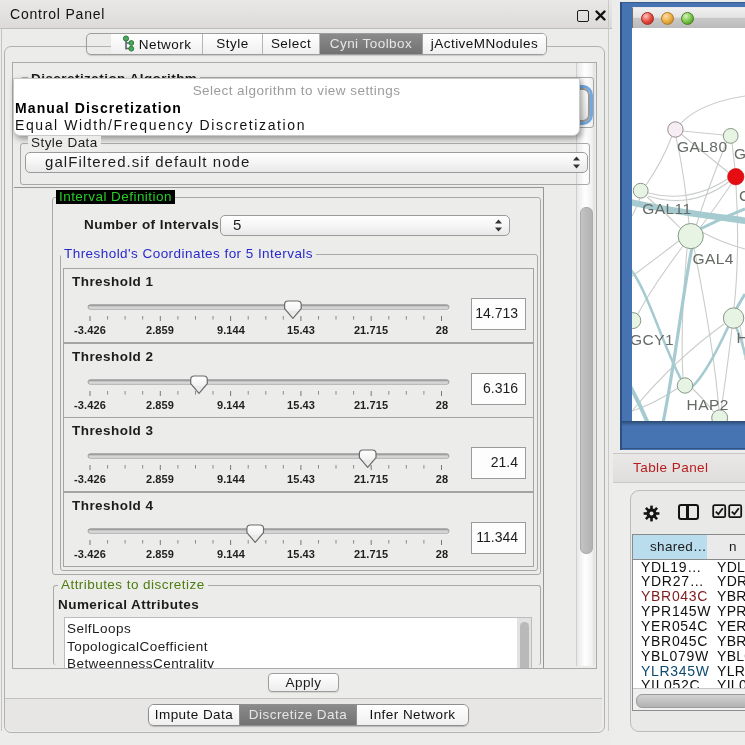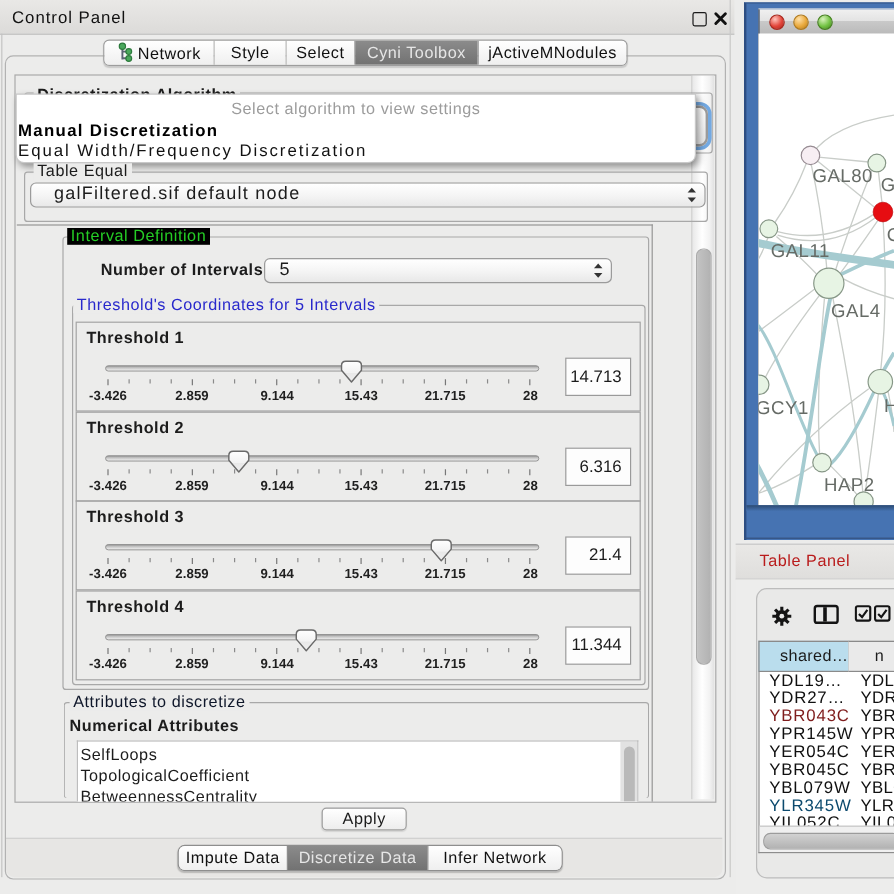--- a/index.html
+++ b/index.html
@@ -12,39 +12,39 @@
 
 <div style="position:absolute;left:0;top:0;width:612px;height:28px;background:linear-gradient(#e9e8e6,#dcdbd9);border-bottom:1px solid #bdbdbd;"></div>
 <div style="position:absolute;left:10px;top:0;height:28px;line-height:29px;font-size:14px;letter-spacing:0.8px;color:#111;">Control Panel</div>
 <div style="position:absolute;left:577px;top:10px;width:10px;height:10px;border:1.7px solid #1a1a1a;border-radius:2px;background:transparent;"></div>
 <svg class="abs" style="left:594px;top:9px;" width="13" height="13" viewBox="0 0 13 13">
       <path d="M2.5 2.5 L10.5 10.5 M10.5 2.5 L2.5 10.5" stroke="#111" stroke-width="2.4" stroke-linecap="round"></path>
     </svg>
 <div style="position:absolute;left:608px;top:0px;width:1px;height:731px;background:#c9c9c8;"></div>
 <div style="position:absolute;left:1px;top:28px;width:1px;height:703px;background:#c4c4c4;"></div>
 <div style="position:absolute;left:4px;top:46px;width:599px;height:685px;border:1.5px solid #b2b2b2;border-radius:7px;background:#ececeb;"></div>
-<div style="position:absolute;left:86px;top:33px;height:20px;border:1px solid #9d9d9d;border-radius:5px;overflow:hidden;font-size:13.5px;box-shadow:0 1px 1px rgba(0,0,0,0.15);white-space:nowrap;"><span class="seg" style="width:91px;border-right:1px solid #b5b5b5;"><svg width="13" height="19" viewBox="0 0 13 19" style="vertical-align:-4px;">
+<div style="position:absolute;left:86px;top:33px;height:20px;border:1px solid #9d9d9d;border-radius:5px;overflow:hidden;font-size:13.5px;box-shadow:0 1px 1px rgba(0,0,0,0.15);white-space:nowrap;padding-left:24px;"><span class="seg" style="width:91px;border-right:1px solid #b5b5b5;"><svg width="13" height="19" viewBox="0 0 13 19" style="vertical-align:-4px;">
           <path d="M4 6 L4 15.5 M4 9 L8 9 M4 14.5 L8 14.5" stroke="#5c6474" stroke-width="1.6" fill="none"></path>
           <circle cx="4" cy="4.5" r="2.6" fill="#4aa85c" stroke="#2c7a3c" stroke-width="1"></circle>
           <circle cx="9.3" cy="9" r="2.4" fill="#4aa85c" stroke="#2c7a3c" stroke-width="1"></circle>
           <circle cx="9.3" cy="14.7" r="2.4" fill="#4aa85c" stroke="#2c7a3c" stroke-width="1"></circle>
         </svg> Network</span><span class="seg" style="width:59px;border-right:1px solid #b5b5b5;">Style</span><span class="seg" style="width:56px;border-right:1px solid #b5b5b5;">Select</span><span class="seg sel" style="width:102px;">Cyni Toolbox</span><span class="seg" style="width:123px;border-left:1px solid #9d9d9d;">jActiveMNodules</span></div>
 <div style="position:absolute;left:12px;top:62px;width:583px;height:605px;border:1px solid #aaaaaa;background:#ececeb;"></div>
 <div style="position:absolute;left:576px;top:63px;width:18px;height:603px;background:linear-gradient(to right,#e8e8e8,#ffffff 45%,#f2f2f2 80%,#e2e2e2);border-left:1px solid #cfcfcf;"></div>
 <div style="position:absolute;left:579.5px;top:207px;width:11px;height:345px;border-radius:6px;background:linear-gradient(to right,#c3c3c3,#b2b2b2);border:1px solid #ababab;"></div>
 <div style="position:absolute;left:20px;top:77px;width:572px;height:49px;border:1px solid #a8a8a8;border-radius:3px;"></div>
 <div style="position:absolute;left:28px;top:72px;background:#ececeb;padding:0 3px;font-weight:bold;line-height:14px;">Discretization Algorithm</div>
 <div style="position:absolute;left:25px;top:88px;width:561px;height:30px;border:2px solid #9b9b9b;border-radius:7px;background:linear-gradient(#ffffff,#e8e8e8);box-shadow:0 0 0 3px #73a9e2;"></div>
 <div style="position:absolute;left:13px;top:78px;width:565px;height:56px;background:#ffffff;border:1px solid #c9c9c9;border-radius:0 0 7px 7px;box-shadow:2px 3px 6px rgba(0,0,0,0.38);">
       <div style="position:absolute;left:0;top:4px;width:100%;text-align:center;color:#9c9c9c;font-size:13.5px;">Select algorithm to view settings</div>
       <div style="position:absolute;left:1px;top:21px;font-weight:bold;color:#000;font-size:14px;letter-spacing:1.1px;">Manual Discretization</div>
       <div style="position:absolute;left:1px;top:38px;color:#111;font-size:14px;letter-spacing:1.6px;">Equal Width/Frequency Discretization</div>
     </div>
 <div style="position:absolute;left:20px;top:143px;width:568px;height:40px;border:1px solid #a8a8a8;border-radius:3px;"></div>
-<div style="position:absolute;left:28px;top:136px;background:#ececeb;padding:0 3px;line-height:14px;">Table Equal</div>
+<div style="position:absolute;left:28px;top:136px;background:#ececeb;padding:0 3px;line-height:14px;">Style Data</div>
 <div style="position:absolute;left:25px;top:152px;width:561px;height:19px;border:1px solid #9b9b9b;border-radius:5px;background:linear-gradient(#ffffff,#f4f4f4 55%,#e8e8e8);">
       <div style="position:absolute;left:19px;top:-1px;line-height:20px;font-size:15px;letter-spacing:1.05px;">galFiltered.sif default node</div>
       <div style="position:absolute;right:6px;top:2px;"><svg width="9" height="15" viewBox="0 0 9 15">
           <path d="M1 5.5 L4.5 1.5 L8 5.5 Z" fill="#333"></path>
           <path d="M1 9.5 L4.5 13.5 L8 9.5 Z" fill="#333"></path>
         </svg></div>
     </div>
 <div style="position:absolute;left:14px;top:187px;width:529px;height:480px;border-top:1px solid #969696;border-right:1px solid #969696;"></div>
 <div style="position:absolute;left:52px;top:197px;width:487px;height:376px;border:1px solid #a8a8a8;border-radius:3px;"></div>
 <div style="position:absolute;left:56px;top:190px;background:#000000;padding:0 3px;color:#25cd25;line-height:14px;">Interval Definition</div>
@@ -244,21 +244,21 @@
       <path d="M 164.9 12.6 L 164.9 8.6 Q 164.9 5 168.5 5 L 177.9 5 Q 181.5 5 181.5 8.6 L 181.5 12.6 L 173.2 22.3 Z" fill="url(#th492)" stroke="#6a6a6a" stroke-width="1.2" stroke-linejoin="round"></path>
     </svg>
 <div style="position:absolute;left:60px;top:548px;width:60px;text-align:center;font-size:11px;font-weight:bold;letter-spacing:0.1px;color:#1f1f1f;">-3.426</div>
 <div style="position:absolute;left:130px;top:548px;width:60px;text-align:center;font-size:11px;font-weight:bold;letter-spacing:0.1px;color:#1f1f1f;">2.859</div>
 <div style="position:absolute;left:201px;top:548px;width:60px;text-align:center;font-size:11px;font-weight:bold;letter-spacing:0.1px;color:#1f1f1f;">9.144</div>
 <div style="position:absolute;left:271px;top:548px;width:60px;text-align:center;font-size:11px;font-weight:bold;letter-spacing:0.1px;color:#1f1f1f;">15.43</div>
 <div style="position:absolute;left:341px;top:548px;width:60px;text-align:center;font-size:11px;font-weight:bold;letter-spacing:0.1px;color:#1f1f1f;">21.715</div>
 <div style="position:absolute;left:412px;top:548px;width:60px;text-align:center;font-size:11px;font-weight:bold;letter-spacing:0.1px;color:#1f1f1f;">28</div>
 <div style="position:absolute;left:471px;top:522px;width:55px;height:32px;box-sizing:border-box;border:1px solid #9a9a9a;background:#fdfdfd;font-size:14px;line-height:29px;text-align:right;padding-right:7px;letter-spacing:0;">11.344</div>
 <div style="position:absolute;left:53px;top:585px;width:486px;height:79px;border:1px solid #a8a8a8;border-radius:3px;border-bottom:none;"></div>
-<div style="position:absolute;left:58px;top:578px;background:#ececeb;padding:0 3px;color:#0f172a;line-height:14px;">Attributes to discretize</div>
+<div style="position:absolute;left:58px;top:578px;background:#ececeb;padding:0 3px;color:#4d7c0f;line-height:14px;">Attributes to discretize</div>
 <div style="position:absolute;left:58px;top:597px;font-weight:bold;">Numerical Attributes</div>
 <div style="position:absolute;left:64px;top:617px;width:466px;height:50px;border:1px solid #bdbdbd;border-bottom:none;background:#ffffff;overflow:hidden;">
       <div style="position:absolute;left:2px;top:2px;line-height:17.6px;">SelfLoops<br>TopologicalCoefficient<br>BetweennessCentrality</div>
       <div style="position:absolute;right:0;top:0;width:14px;height:50px;background:#e2e2e2;"></div>
       <div style="position:absolute;right:2.5px;top:4px;width:9px;height:46px;border-radius:5px 5px 0 0;background:#b9b9b9;"></div>
     </div>
 <div style="position:absolute;left:268px;top:673px;width:69px;height:17px;border:1px solid #9e9e9e;border-radius:4px;background:linear-gradient(#ffffff,#ededed);text-align:center;line-height:17px;box-shadow:0 1px 1px rgba(0,0,0,0.1);">Apply</div>
 <div style="position:absolute;left:5px;top:698px;width:597px;height:32px;border-top:1px solid #c2c2c2;background:#e7e6e4;border-radius:0 0 7px 7px;"></div>
 <div style="position:absolute;left:148px;top:704px;height:20px;border:1px solid #8e8e8e;border-radius:6px;overflow:hidden;font-size:13.5px;box-shadow:0 1px 1px rgba(0,0,0,0.2);white-space:nowrap;"><span class="seg" style="width:90px;border-right:1px solid #8e8e8e;">Impute Data</span><span class="seg sel" style="width:116px;">Discretize Data</span><span class="seg" style="width:111px;border-left:1px solid #8e8e8e;">Infer Network</span></div>
 <div style="position:absolute;left:620px;top:2px;width:125px;height:447px;background:#4673b2;border-top:1px solid #385a8e;border-left:2px solid #2d4e82;"></div>

